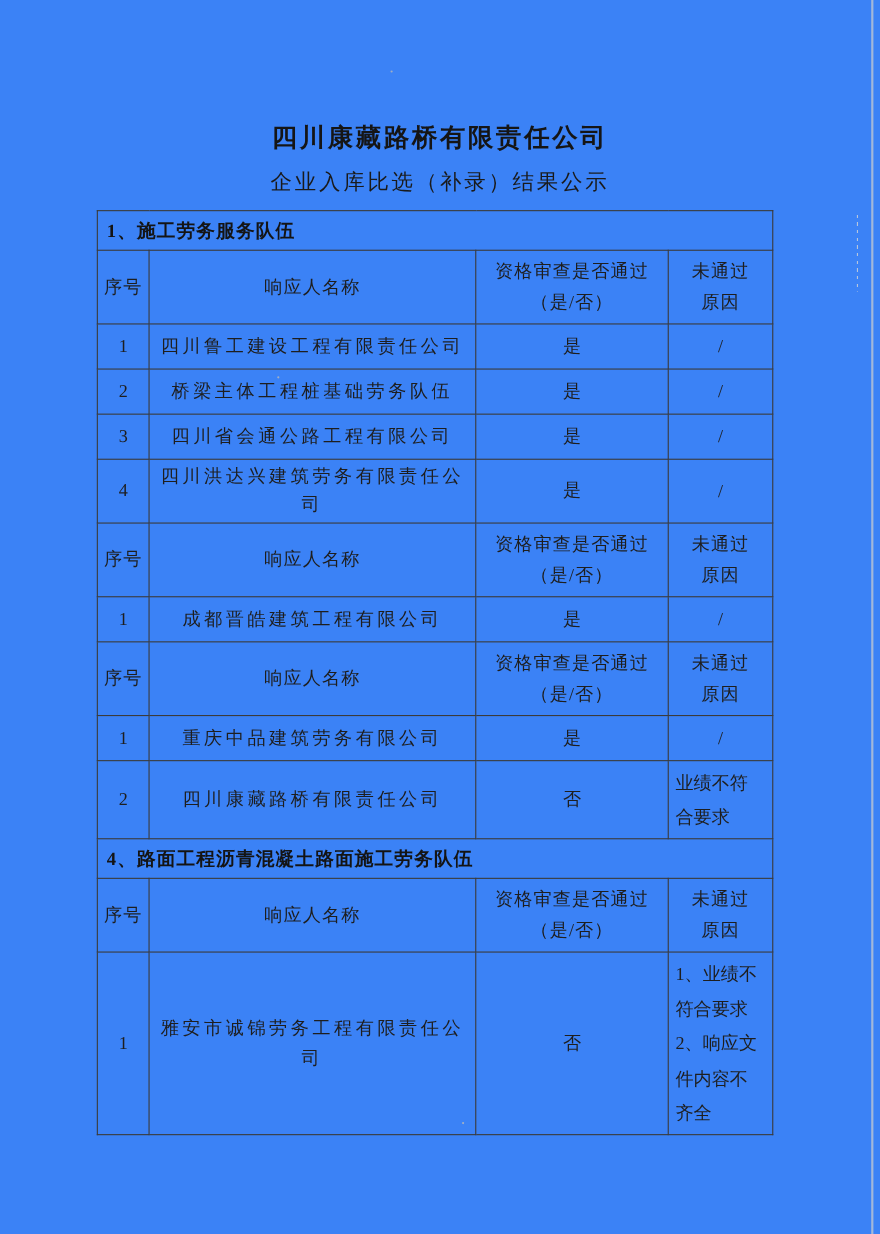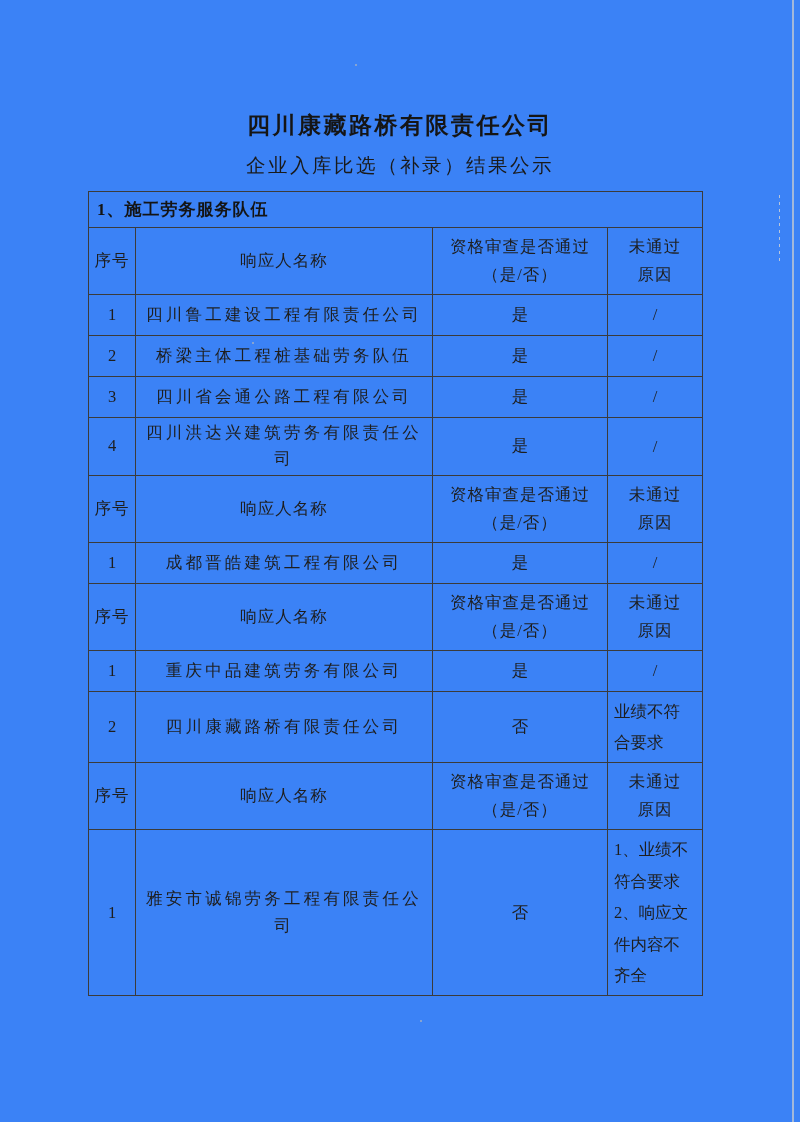--- a/index.html
+++ b/index.html
@@ -221,20 +221,23 @@
           <td class="cell-name">重庆中品建筑劳务有限公司</td>
           <td class="cell-pass">是</td>
           <td class="cell-reason">/</td>
         </tr>
         <tr class="data-row">
           <td class="cell-no">2</td>
           <td class="cell-name">四川康藏路桥有限责任公司</td>
           <td class="cell-pass">否</td>
           <td class="cell-reason reason-long">业绩不符合要求</td>
         </tr>
+        <tr class="section-row">
+          <td colspan="4">4、路面工程沥青混凝土路面施工劳务队伍</td>
+        </tr>
         <tr class="colhead-row">
           <td>序号</td>
           <td>响应人名称</td>
           <td>
             <div>资格审查是否通过</div>
             <div>（是/否）</div>
           </td>
           <td>
             <div>未通过</div>
             <div>原因</div>

